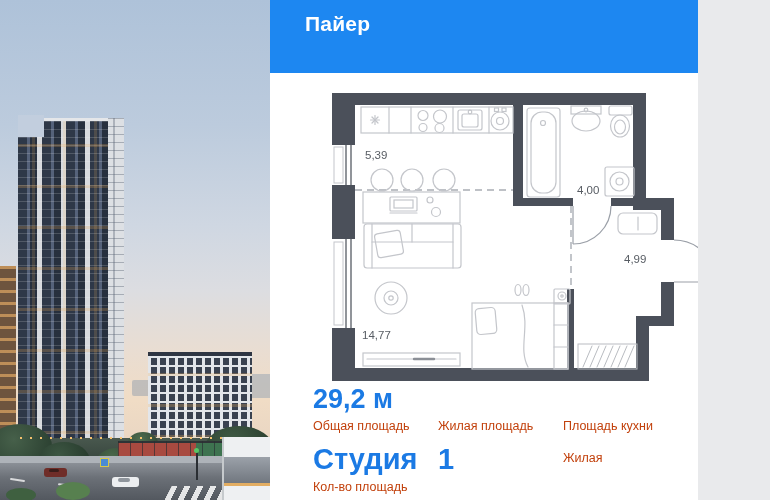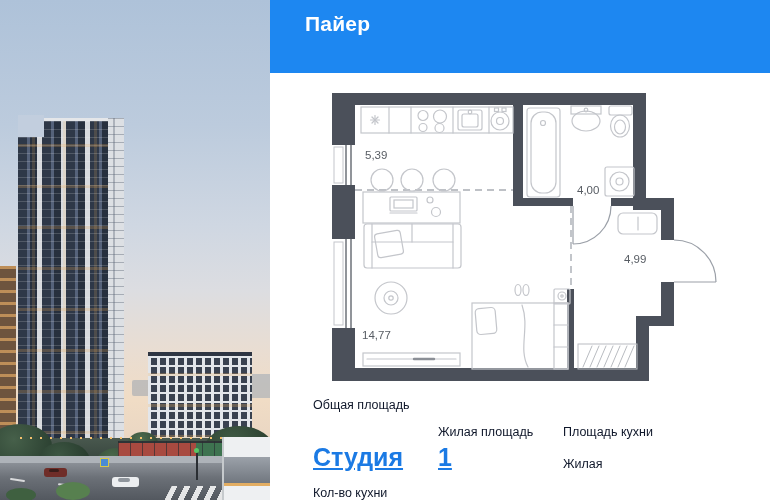--- a/index.html
+++ b/index.html
@@ -1,17 +1,17 @@
 <!DOCTYPE html>
 <html><head>
 <meta charset="utf-8">
 <style>
   html,body{margin:0;padding:0;background:#e9eaec;}
-  .card{position:relative;width:770px;height:500px;background:#ffffff;overflow:hidden;
-        font-family:"Liberation Sans","DejaVu Sans",sans-serif;}
+  .card{position:relative;width:650px;height:500px;background:#ffffff;overflow:hidden;
+        font-family:"Liberation Sans","DejaVu Sans",sans-serif;padding-left:48px;}
   
   .photo{position:absolute;left:0;top:0;width:270px;height:500px;overflow:hidden;}
   .photo *{position:absolute;}
   .sky{left:0;top:0;width:270px;height:500px;
        background:linear-gradient(180deg,#aec2d9 0%,#bccbdd 25%,#cfd7e2 45%,#dcdde1 58%,#e9ddd2 70%,#f0dcc5 80%,#e8d5c2 90%,#dfd0bf 100%);}
   .skyline1{left:132px;top:380px;width:34px;height:16px;background:#9aa4ae;opacity:.55;border-radius:2px;}
   .skyline2{left:246px;top:374px;width:24px;height:24px;background:#a2abb5;opacity:.6;}
   .bldg-edge{left:0;top:266px;width:16px;height:200px;background:#6e543e;
        background-image:repeating-linear-gradient(180deg,rgba(255,190,110,.55) 0 3px,transparent 3px 12px);}
   .tower{left:18px;top:118px;width:106px;height:352px;border-top:3px solid #e4e6e9;
@@ -73,23 +73,23 @@
   .hdr{position:absolute;left:0;top:0;width:500px;height:73px;background:#1d87f1;
        display:flex;align-items:center;justify-content:space-between;box-sizing:border-box;
        padding:0 24px 26px 35px;}
   .hdr-title{color:#fff;font-size:21px;font-weight:bold;letter-spacing:.2px;}
   .brand{display:flex;align-items:center;gap:7px;}
   .brand-name{color:#fff;font-size:24px;font-weight:bold;letter-spacing:-.3px;}
   .plan{position:absolute;left:62px;top:93px;}
   
   .stat{position:absolute;width:125px;}
   .stat .v{color:#1b7ae4;font-weight:bold;line-height:1;white-space:nowrap;}
-  .stat .l{color:#0f172a;font-size:12.5px;margin-top:12px;white-space:nowrap;}
+  .stat .l{color:#c2410c;font-size:12.5px;margin-top:6px;white-space:nowrap;}
   .r1 .v{font-size:27px;height:27px;}
-  .r2 .v{font-size:25px;height:29px;text-decoration:underline;}
+  .r2 .v{font-size:29px;height:29px;}
   .c1{left:43px;} .c2{left:168px;} .c3{left:293px;}
   .r1{top:386px;} .r2{top:445px;}
 </style>
 </head>
 <body>
 
 <div class="card">
 
   <div class="photo">
     <div class="sky"></div>
@@ -305,33 +305,34 @@
 
       <g fill="#575c63" font-size="11.5" font-family="Liberation Sans, DejaVu Sans, sans-serif">
         <text x="33" y="66">5,39</text>
         <text x="245" y="101">4,00</text>
         <text x="292" y="170">4,99</text>
         <text x="30" y="246">14,77</text>
       </g>
     </svg>
 
     <div class="stat r1 c1">
+      <div class="v">29,2 м</div>
       <div class="l">Общая площадь</div>
     </div>
     <div class="stat r1 c2">
       <div class="v"></div>
       <div class="l">Жилая площадь</div>
     </div>
     <div class="stat r1 c3">
       <div class="v"></div>
       <div class="l">Площадь кухни</div>
     </div>
     <div class="stat r2 c1">
       <div class="v">Студия</div>
-      <div class="l">Кол-во кухни</div>
+      <div class="l">Кол-во площадь</div>
     </div>
     <div class="stat r2 c2">
       <div class="v">1</div>
     </div>
     <div class="stat r2 c3">
       <div class="l">Жилая</div>
     </div>
 
   </div>
 </div>

